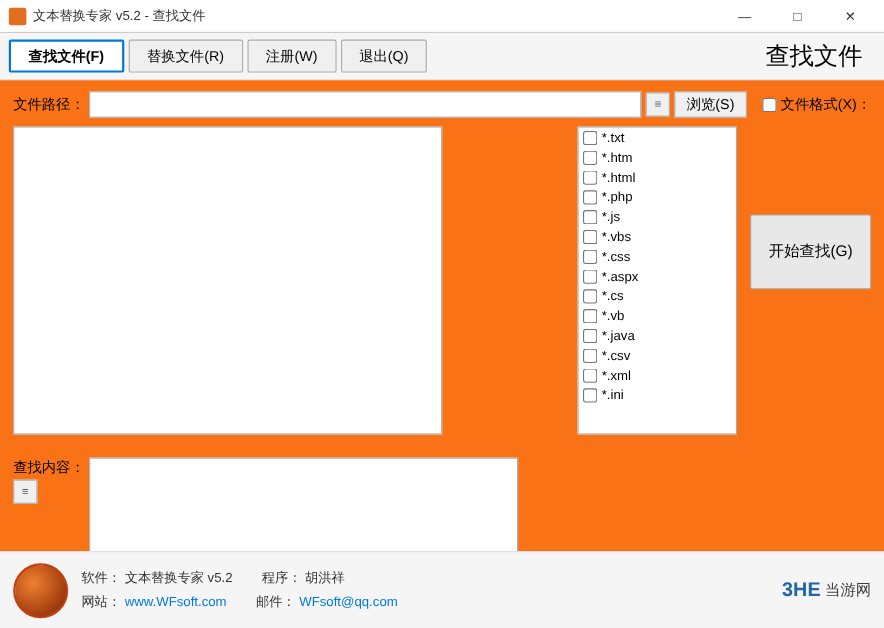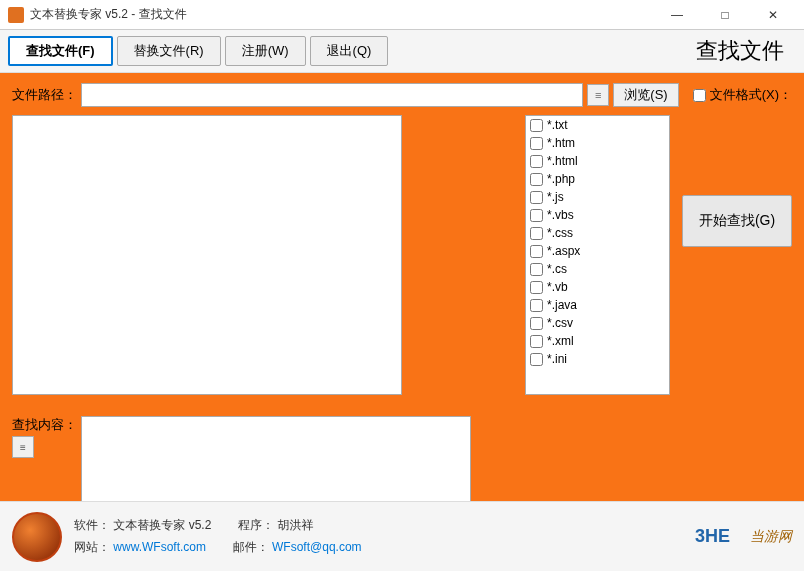--- a/index.html
+++ b/index.html
@@ -204,21 +204,21 @@
       font-size: 12px;
       color: #000;
       cursor: pointer;
     }
     .format-item input[type="checkbox"] {
       margin: 0;
     }
 
     .start-btn {
       width: 110px;
-      height: 52px;
+      height: 68px;
       border: 1px solid #aaa;
       background: #e8e8e8;
       cursor: pointer;
       font-size: 14px;
       color: #000;
       border-radius: 2px;
       margin-top: 80px;
     }
 
     .right-col {
@@ -435,18 +435,18 @@
     </div>
     <div>
       <span>网站：</span>
       <a>www.WFsoft.com</a>
       &nbsp;&nbsp;&nbsp;&nbsp;&nbsp;&nbsp;
       <span>邮件：</span>
       <a>WFsoft@qq.com</a>
     </div>
   </div>
   <div class="bottom-right">
-    <div style="display:flex;align-items:center;gap:20px;text-align:right;">
+    <div style="display:flex;align-items:center;gap:4px;text-align:right;">
       <span style="font-size:18px;font-weight:bold;color:#2266aa;">3HE</span>
-      <span style="font-size:14px;color:#a16207;font-style:italic;">当游网</span>
+      <span style="font-size:14px;color:#404040;">当游网</span>
     </div>
   </div>
 </div>
 
 </body></html>

